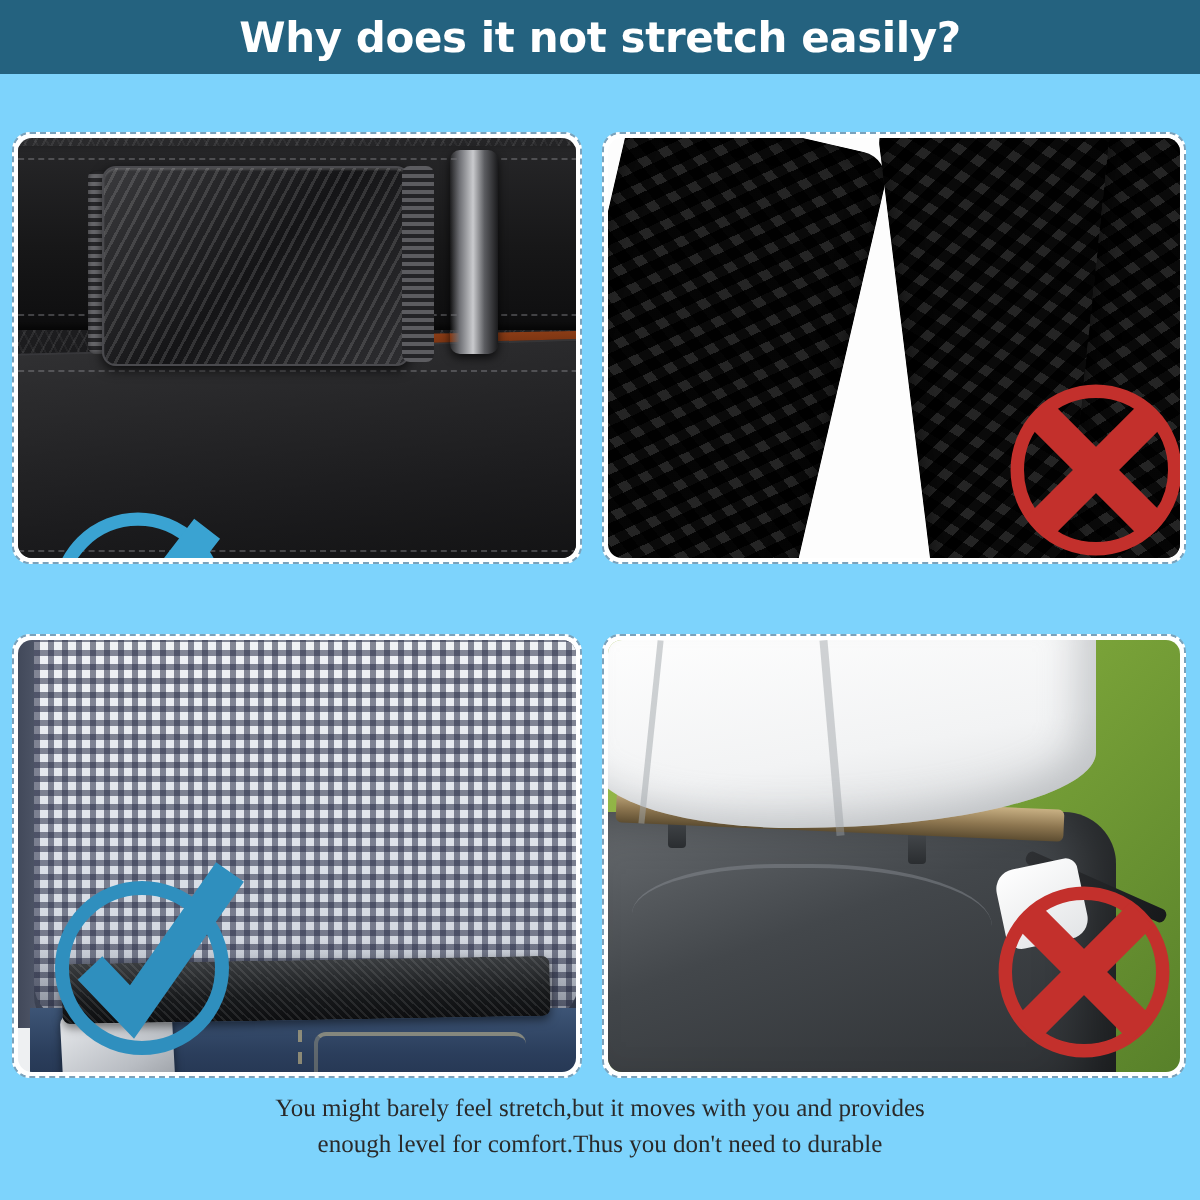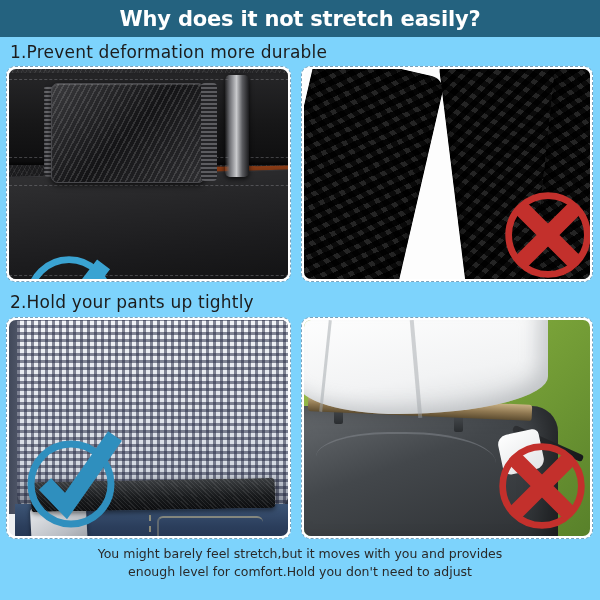--- a/index.html
+++ b/index.html
@@ -278,32 +278,31 @@
   .caption {
     position: absolute;
     left: 0; top: 545px;
     width: 600px;
     text-align: center;
     color: #2a2a2a;
     font-family: "DejaVu Sans", sans-serif;
     font-size: 12.5px;
     line-height: 18px;
   }
-  .caption div { white-space: nowrap; }
+  .caption div { white-space: nowrap; font-family: Liberation Serif, serif; }
 </style>
 </head>
 <body>
 
 <div id="infographic">
 
   <div class="header-bar">
     <div class="header-title">Why does it not stretch easily?</div>
   </div>
 
-  <div class="section-heading s1">1.Prevent deformation more durable</div>
 
   <div class="panel p-tl">
     <div class="media">
       <div class="belt-bg"></div>
       <div class="belt-strap-top"></div>
       <div class="belt-stitch" style="top:10px;"></div>
       <div class="belt-stitch" style="top:88px;"></div>
       <div class="belt-liner"></div>
       <div class="belt-strap-low"></div>
       <div class="belt-stitch" style="top:116px;"></div>
@@ -331,21 +330,20 @@
 
       <div class="mark mark-cross-tr">
         <svg viewBox="0 0 100 100" width="96" height="96">
           <circle cx="50" cy="50" r="41" fill="none" stroke="#c3302c" stroke-width="7"></circle>
           <path d="M20 20 L80 80 M80 20 L20 80" fill="none" stroke="#c3302c" stroke-width="17" stroke-linecap="butt"></path>
         </svg>
       </div>
     </div>
   </div>
 
-  <div class="section-heading s2">2.Hold your pants up tightly</div>
 
   <div class="panel p-bl">
     <div class="media">
       <div class="bl-bg"></div>
       <div class="arm-l"></div>
       <div class="arm-r"></div>
       <div class="shirt"></div>
       <div class="shirt-shadow"></div>
       <div class="jeans"></div>
       <div class="jeans-seam" style="left:140px; top:184px; height:50px;"></div>
@@ -380,16 +378,16 @@
         <svg viewBox="0 0 100 100" width="96" height="96">
           <circle cx="50" cy="50" r="41" fill="none" stroke="#c3302c" stroke-width="7"></circle>
           <path d="M20 20 L80 80 M80 20 L20 80" fill="none" stroke="#c3302c" stroke-width="17" stroke-linecap="butt"></path>
         </svg>
       </div>
     </div>
   </div>
 
   <div class="caption">
     <div>You might barely feel stretch,but it moves with you and provides</div>
-    <div>enough level for comfort.Hold you don't need to adjust</div>
+    <div>enough level for comfort.Thus you don't need to durable</div>
   </div>
 
 </div>
 
 </body></html>

